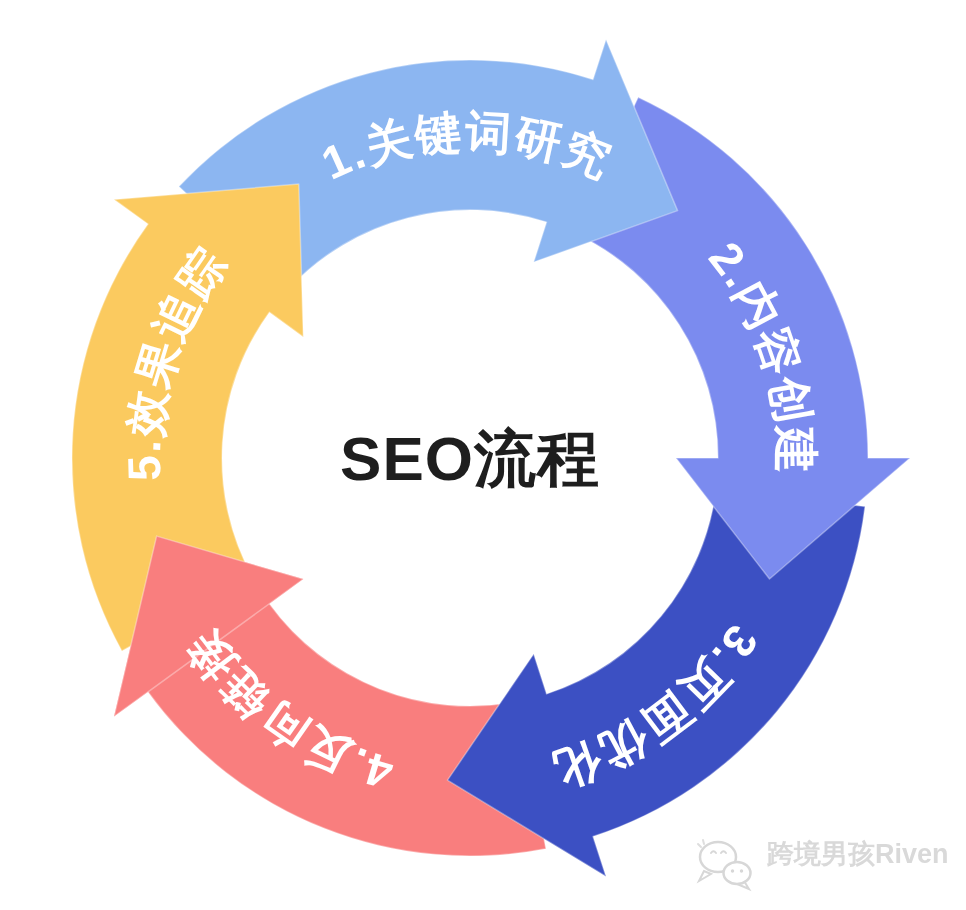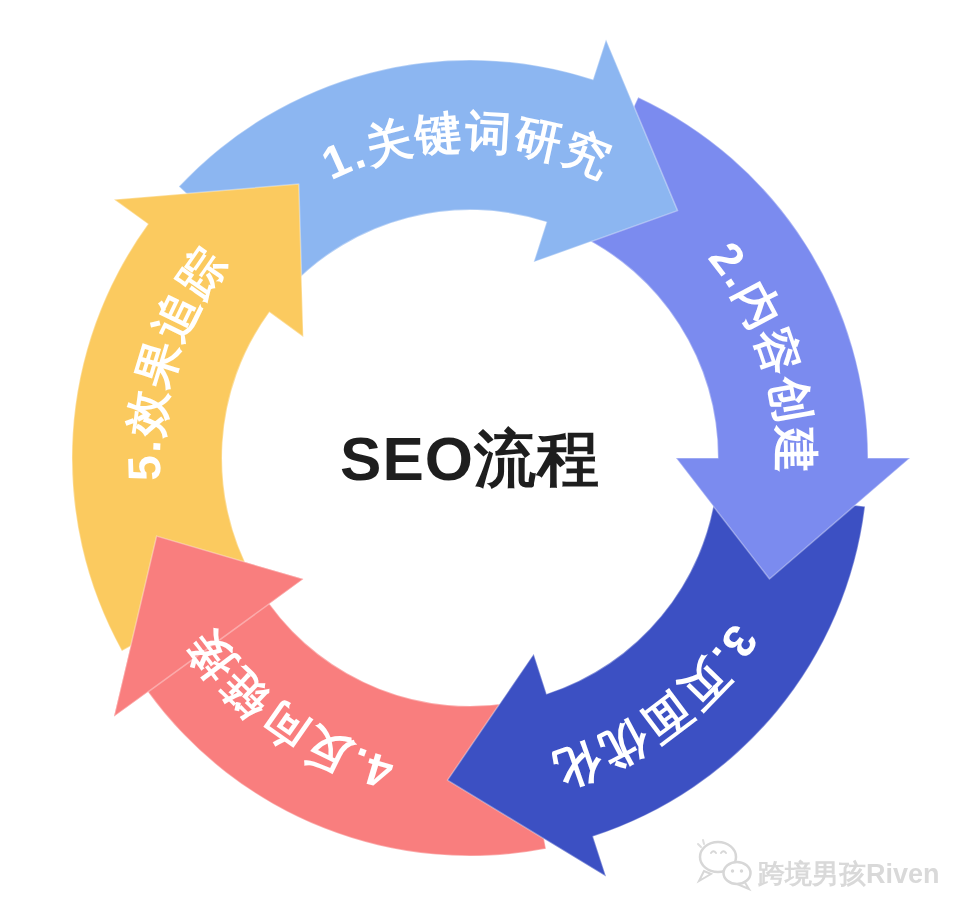--- a/index.html
+++ b/index.html
@@ -4,21 +4,21 @@
 <style>
   html,body{margin:0;padding:0;background:#ffffff;}
   .stage{position:relative;width:966px;height:910px;background:#ffffff;overflow:hidden;
          font-family:"Liberation Sans",sans-serif;}
   .diagram-svg{position:absolute;left:0;top:0;}
   .seg-path{stroke:rgba(255,255,255,0.35);stroke-width:1.5;stroke-linejoin:round;}
   .seg-label{font-family:"Liberation Sans",sans-serif;font-size:46px;font-weight:600;
              fill:#ffffff;letter-spacing:2px;text-anchor:middle;}
   .title-text{font-family:"Liberation Sans",sans-serif;font-size:62px;font-weight:900;
               letter-spacing:1px;text-anchor:middle;}
-  .watermark{position:absolute;left:692px;top:836px;display:flex;align-items:flex-end;
+  .watermark{position:absolute;left:692px;top:836px;display:flex;align-items:flex-start;gap:9px;
              color:#d9d9d9;font-size:27px;font-weight:600;
              text-shadow:1px 1px 0 #ffffff;}
   .watermark-text{white-space:nowrap;}
 </style>
 </head>
 <body>
 
 <div class="stage">
   <svg class="diagram-svg" width="966" height="910" viewBox="0 0 966 910">
     <defs>

